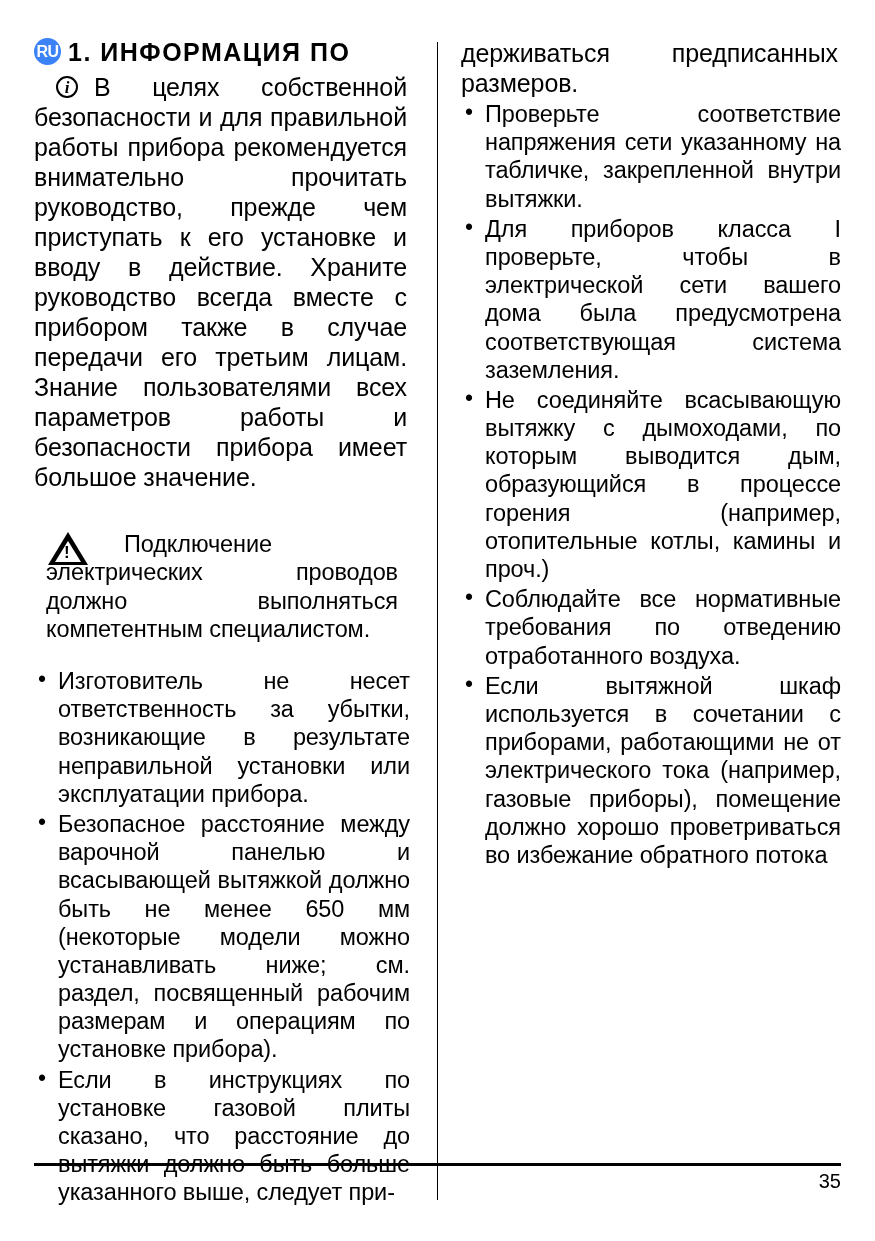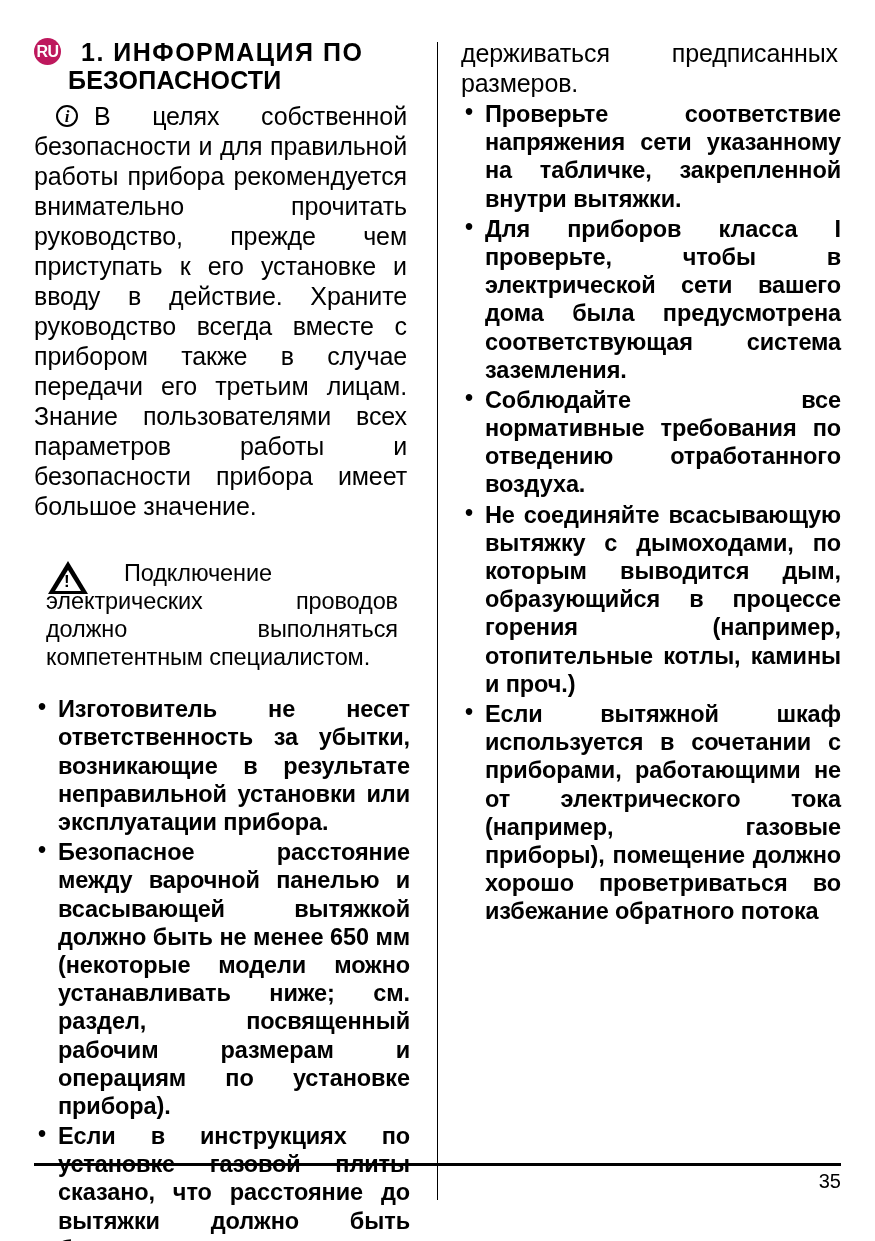--- a/index.html
+++ b/index.html
@@ -41,28 +41,28 @@
     align-self: stretch;
     height: 1158px;
   }
   .col-right { padding-left: 10px; }
 
   .rutag {
     display: inline-block;
     width: 27px;
     height: 27px;
     border-radius: 50%;
-    background: #be185d;
+    background: #3b82f6;
     color: #fff;
     font-size: 16px;
     font-weight: bold;
     text-align: center;
     line-height: 27px;
     vertical-align: top;
-    margin-right: 20px;
+    margin-right: 7px;
     letter-spacing: -0.5px;
   }
   h1.title {
     font-size: 25px;
     font-weight: bold;
     line-height: 1.13;
     margin: 0 0 4px 0;
     letter-spacing: 0.2px;
     display: block;
   }
@@ -132,21 +132,20 @@
     letter-spacing: -0.1px;
   }
   p.para.indent-info {
     text-indent: 60px;
   }
 
   ul.bullets {
     list-style: none;
     margin: 0;
     padding: 0;
-    font-weight: bold;
   }
   ul.bullets li {
     position: relative;
     padding-left: 24px;
     font-size: 23.5px;
     line-height: 1.2;
     text-align: justify;
     text-justify: inter-word;
     margin-top: 2px;
     letter-spacing: -0.1px;
@@ -196,21 +195,20 @@
 </head>
 <body>
 
 <div class="page">
   <div class="columns">
 
     <div class="col col-left">
 
       <h1 class="title">
         <span class="rutag">RU</span><span class="t1">1. ИНФОРМАЦИЯ  ПО</span>
-        <span class="title-line2">БЕЗОПАСНОСТИ</span>
       </h1>
 
       <div class="note-block first-para-wrap">
         <span class="icon-info">i</span>
         <p class="para indent-info">В целях собственной безопасности и для правильной работы прибора рекомендуется внимательно прочитать руководство, прежде чем приступать к его установке и вводу в действие. Храните руководство всегда вместе с прибором также в случае передачи его третьим лицам. Знание пользователями всех параметров работы и безопасности прибора имеет большое значение.</p>
       </div>
 
       <div class="spacer-lg"></div>
 
       <div class="warn-para">
@@ -233,22 +231,22 @@
 
     <div class="divider"></div>
 
     <div class="col col-right">
 
       <p class="para">держиваться предписанных размеров.</p>
 
       <ul class="bullets">
         <li>Проверьте соответствие напряжения сети указанному на табличке, закрепленной внутри вытяжки.</li>
         <li>Для приборов класса I проверьте, чтобы в электрической сети вашего дома была предусмотрена соответствующая система заземления.</li>
+        <li>Не соединяйте всасывающую вытяжку с дымоходами, по которым выводится дым, образующийся в процессе горения (например, отопительные котлы, камины и проч.)</li>
         <li>Соблюдайте все нормативные требования по отведению отработанного воздуха.</li>
-        <li>Не соединяйте всасывающую вытяжку с дымоходами, по которым выводится дым, образующийся в процессе горения (например, отопительные котлы, камины и проч.)</li>
         <li>Если вытяжной шкаф используется в сочетании с приборами, работающими не от электрического тока (например, газовые приборы), помещение должно хорошо проветриваться во избежание обратного потока</li>
       </ul>
 
     </div>
   </div>
 
   <div class="footer">
     <div class="footer-rule"></div>
     <div class="page-num">35</div>
   </div>

